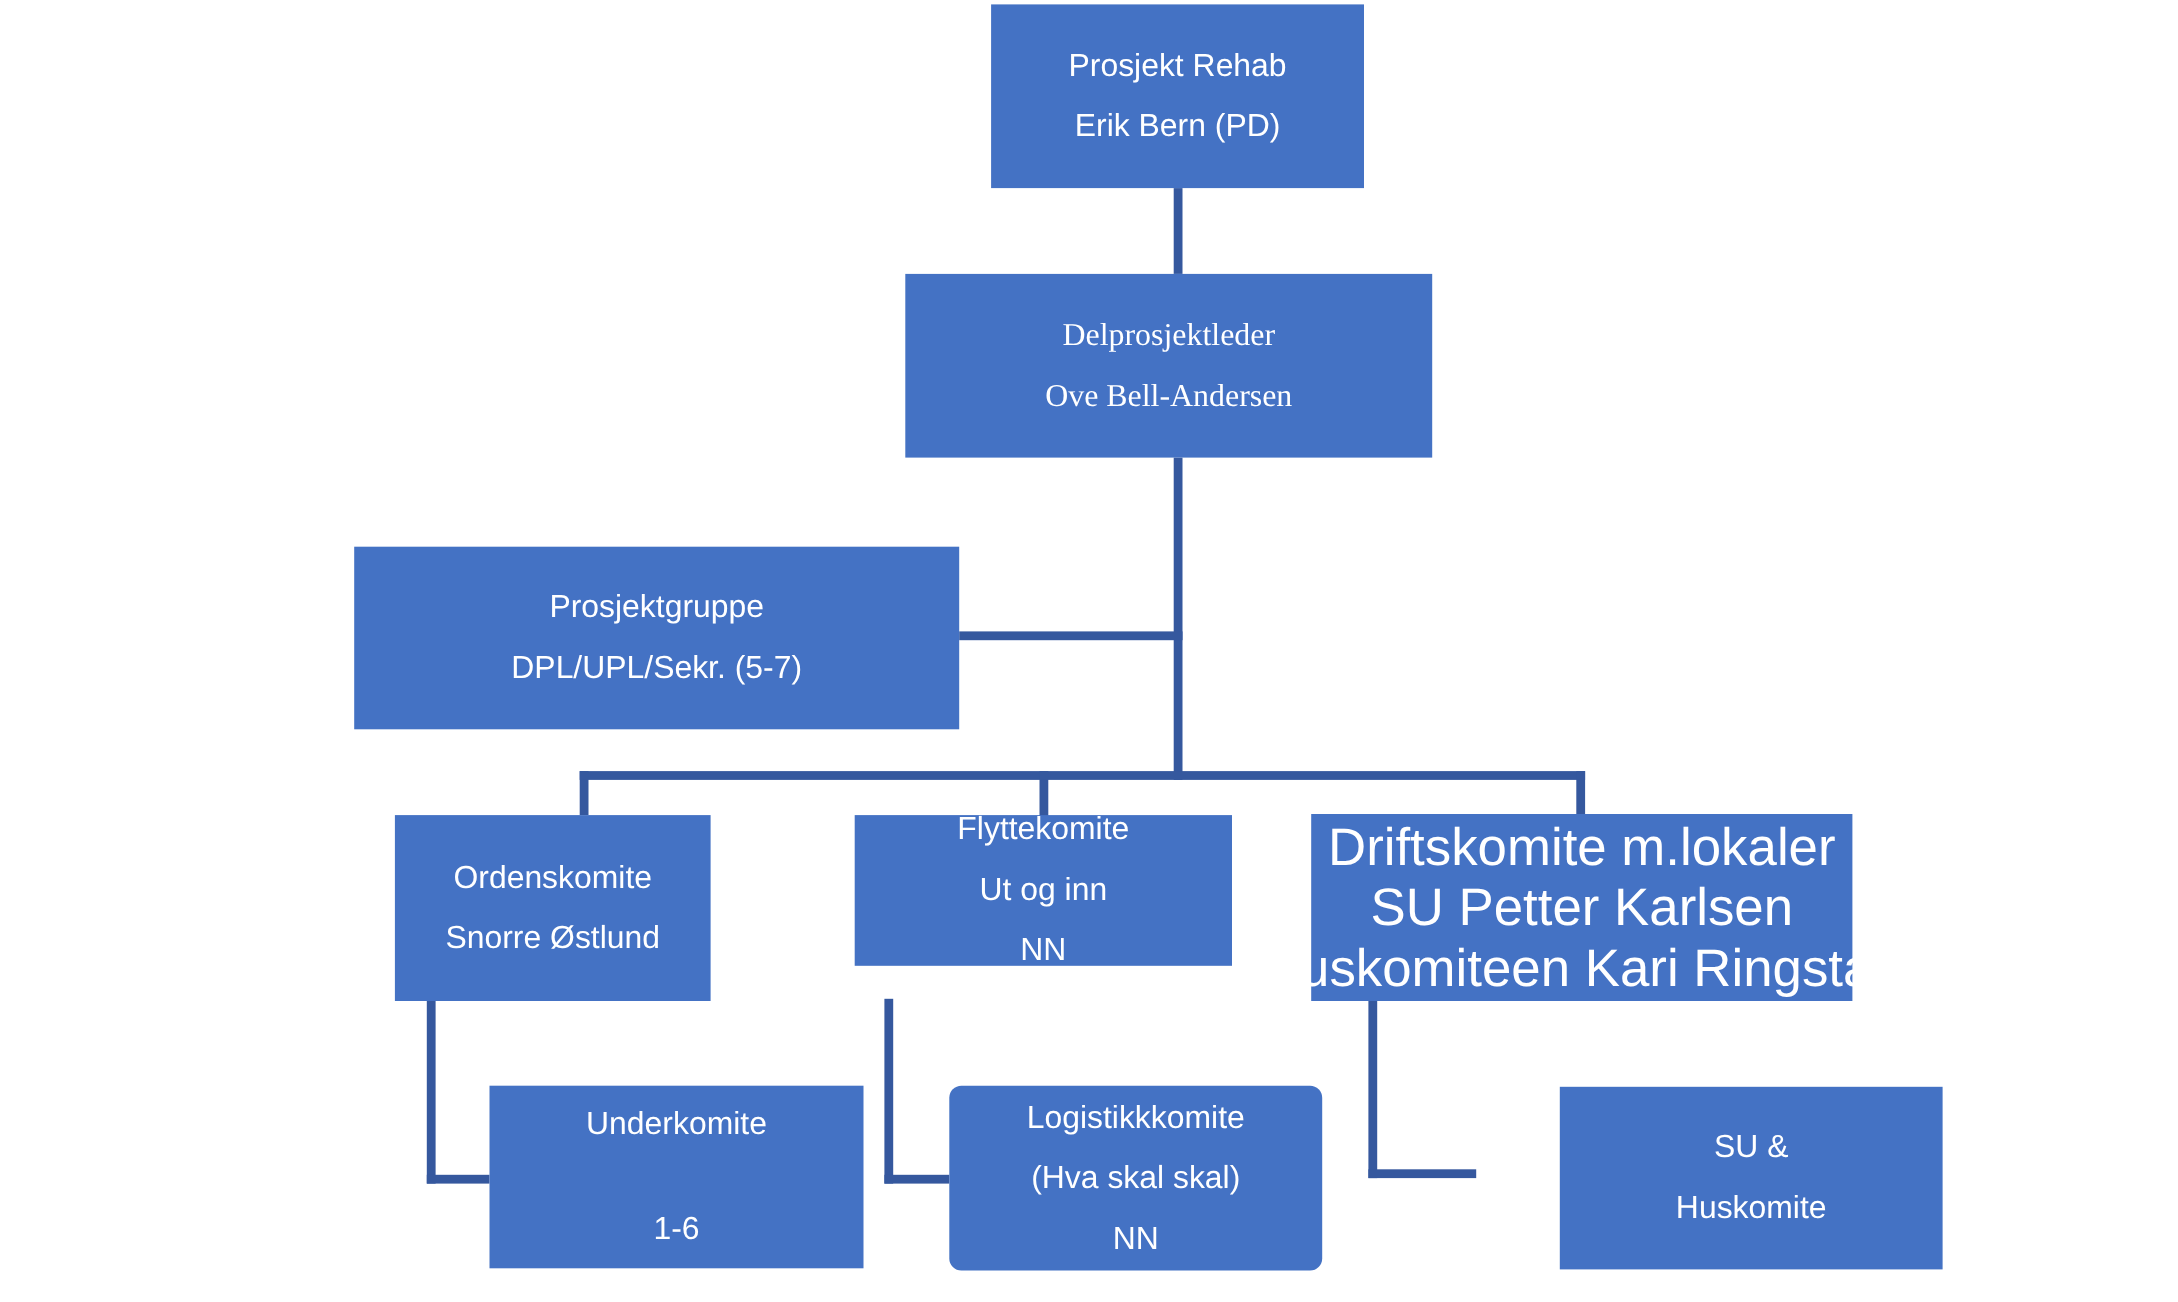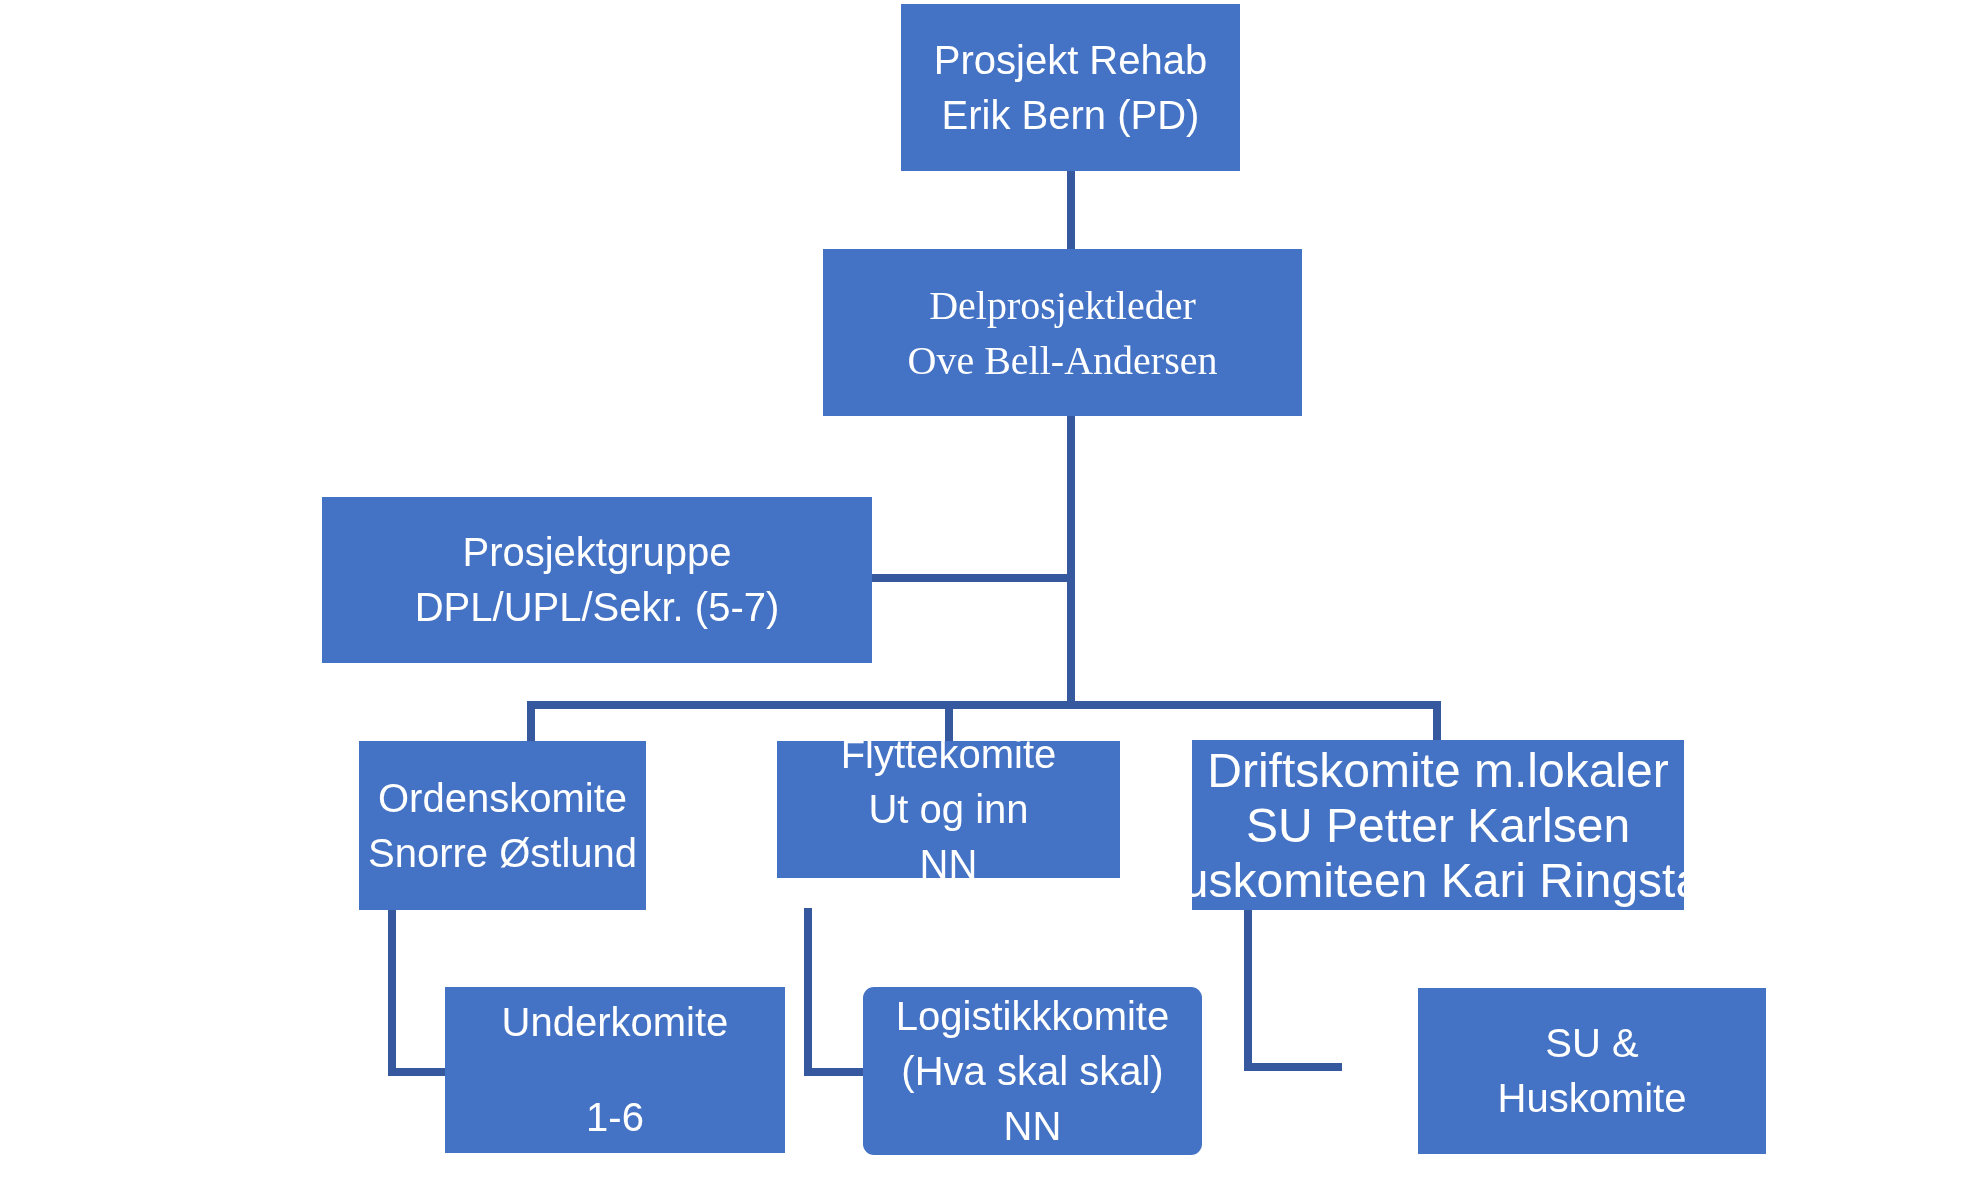--- a/index.html
+++ b/index.html
@@ -17,21 +17,21 @@
   }
   .node {
     position: absolute;
     background: var(--box_fill, #4472C4);
     color: var(--text_color, #ffffff);
     display: flex;
     flex-direction: column;
     align-items: center;
     justify-content: center;
     text-align: center;
-    font-size: 40px;
+    font-size: 29px;
     line-height: 55px;
   }
   .node .line {
     white-space: nowrap;
     display: block;
   }
   .conn {
     position: absolute;
     background: var(--line_color, #35589E);
   }

